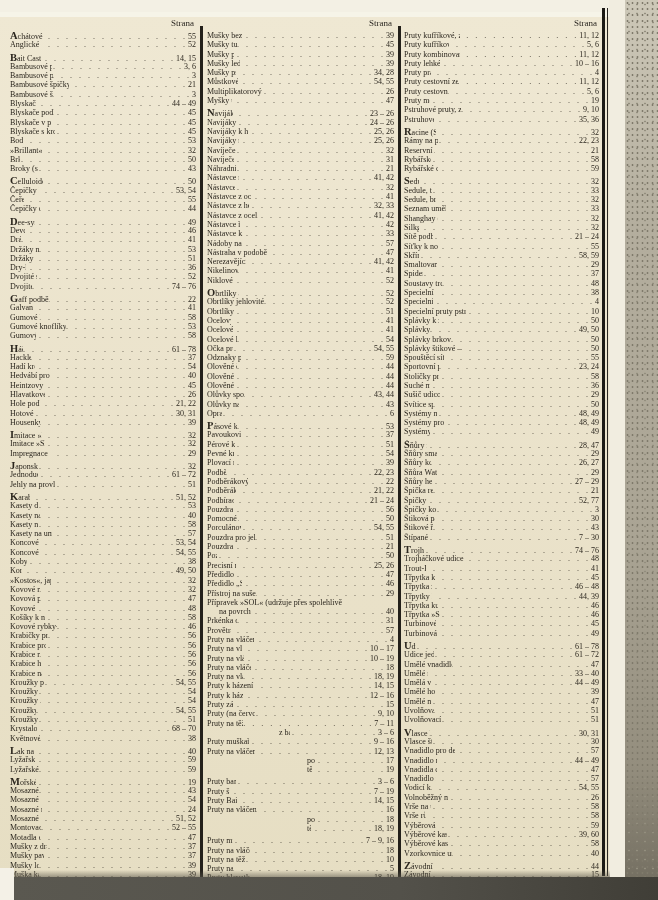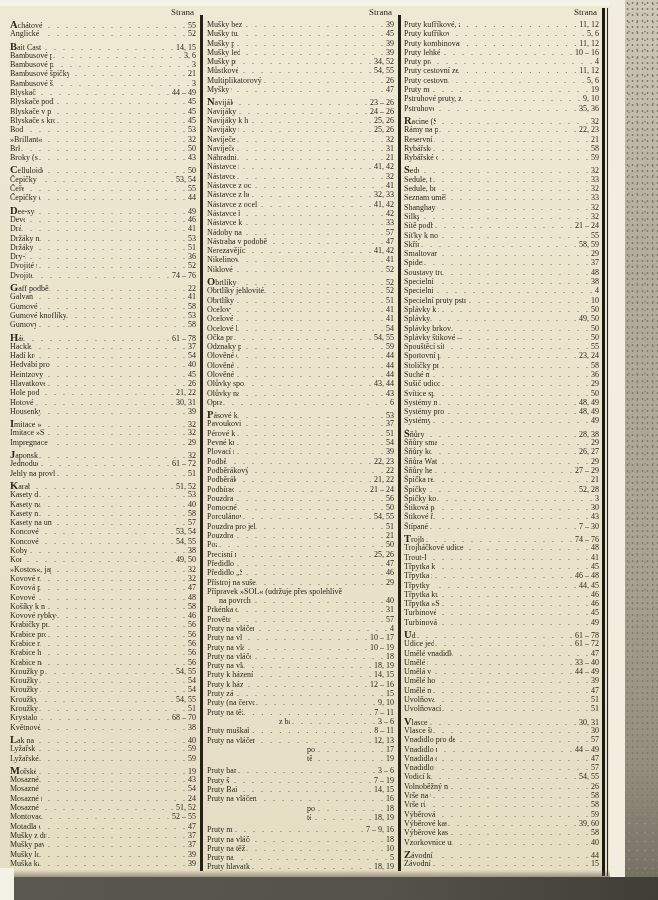--- a/index.html
+++ b/index.html
@@ -2,21 +2,21 @@
 <html><head>
 <meta charset="utf-8">
 <style>
   html,body { margin:0; padding:0; }
   body {
     width:658px; height:900px; position:relative; overflow:hidden;
     background:#f3f0e4;
     font-family:"Liberation Serif","DejaVu Serif",serif;
   }
   .paper {
-    position:absolute; left:0; top:1px; width:612px; height:878px;
+    position:absolute; left:0; top:12px; width:612px; height:878px;
     background:linear-gradient(180deg,#efe8d3 0%,#eae2ca 55%,#e6dec3 100%);
   }
   .col { position:absolute; top:6px; }
   .col1 { left:10px;  width:186px; }
   .col2 { left:207px; width:187px; }
   .col3 { left:404px; width:195px; }
   .col-header {
     text-align:right; font-size:9px; color:#2c2822;
     padding-right:2px; margin-bottom:2px; height:11px;
   }
@@ -541,21 +541,21 @@
           <span class="page">39</span>
         </div>
         <div class="row">
           <span class="term">Mušky ledňáčkové</span>
           <span class="dots"></span>
           <span class="page">39</span>
         </div>
         <div class="row">
           <span class="term">Mušky pstruhové</span>
           <span class="dots"></span>
-          <span class="page">34, 52</span>
+          <span class="page">34, 28</span>
         </div>
         <div class="row">
           <span class="term">Můstkové kroužky</span>
           <span class="dots"></span>
           <span class="page">54, 55</span>
         </div>
         <div class="row">
           <span class="term">Multiplikatorový naviják volnoběžný</span>
           <span class="dots"></span>
           <span class="page">26</span>
@@ -894,21 +894,21 @@
           <span class="page">7 – 11</span>
         </div>
         <div class="row ind2">
           <span class="term">z bambusu</span>
           <span class="dots"></span>
           <span class="page">3 – 6</span>
         </div>
         <div class="row">
           <span class="term">Pruty muškařské, dvoudílné</span>
           <span class="dots"></span>
-          <span class="page">8 – 11</span>
+          <span class="page">9 – 16</span>
         </div>
         <div class="row">
           <span class="term">Pruty na vláčení dvoudílné: lehké</span>
           <span class="dots"></span>
           <span class="page">12, 13</span>
         </div>
         <div class="row ind3">
           <span class="term">polotěžké</span>
           <span class="dots"></span>
           <span class="page">17</span>
@@ -1192,21 +1192,21 @@
           <span class="page">48, 49</span>
         </div>
         <div class="row">
           <span class="term">Systémy Dee</span>
           <span class="dots"></span>
           <span class="page">49</span>
         </div>
         <div class="row gap">
           <span class="term"><span class="cap">Š</span>ňůry různé</span>
           <span class="dots"></span>
-          <span class="page">28, 38</span>
+          <span class="page">28, 47</span>
         </div>
         <div class="row">
           <span class="term">Šňůry smaltované</span>
           <span class="dots"></span>
           <span class="page">29</span>
         </div>
         <div class="row">
           <span class="term">Šňůry konopné</span>
           <span class="dots"></span>
           <span class="page">26, 27</span>
@@ -1222,21 +1222,21 @@
           <span class="page">27 – 29</span>
         </div>
         <div class="row">
           <span class="term">Špička reservní</span>
           <span class="dots"></span>
           <span class="page">21</span>
         </div>
         <div class="row">
           <span class="term">Špičky různé</span>
           <span class="dots"></span>
-          <span class="page">52, 28</span>
+          <span class="page">52, 77</span>
         </div>
         <div class="row">
           <span class="term">Špičky kořenové</span>
           <span class="dots"></span>
           <span class="page">3</span>
         </div>
         <div class="row">
           <span class="term">Štiková panenka</span>
           <span class="dots"></span>
           <span class="page">30</span>
@@ -1272,21 +1272,21 @@
           <span class="page">45</span>
         </div>
         <div class="row">
           <span class="term">Třpytka z perleti</span>
           <span class="dots"></span>
           <span class="page">46 – 48</span>
         </div>
         <div class="row">
           <span class="term">Třpytky lžicové</span>
           <span class="dots"></span>
-          <span class="page">44, 45</span>
+          <span class="page">44, 39</span>
         </div>
         <div class="row">
           <span class="term">Třpytka kuličková</span>
           <span class="dots"></span>
           <span class="page">46</span>
         </div>
         <div class="row">
           <span class="term">Třpytka »Standard«</span>
           <span class="dots"></span>
           <span class="page">46</span>

